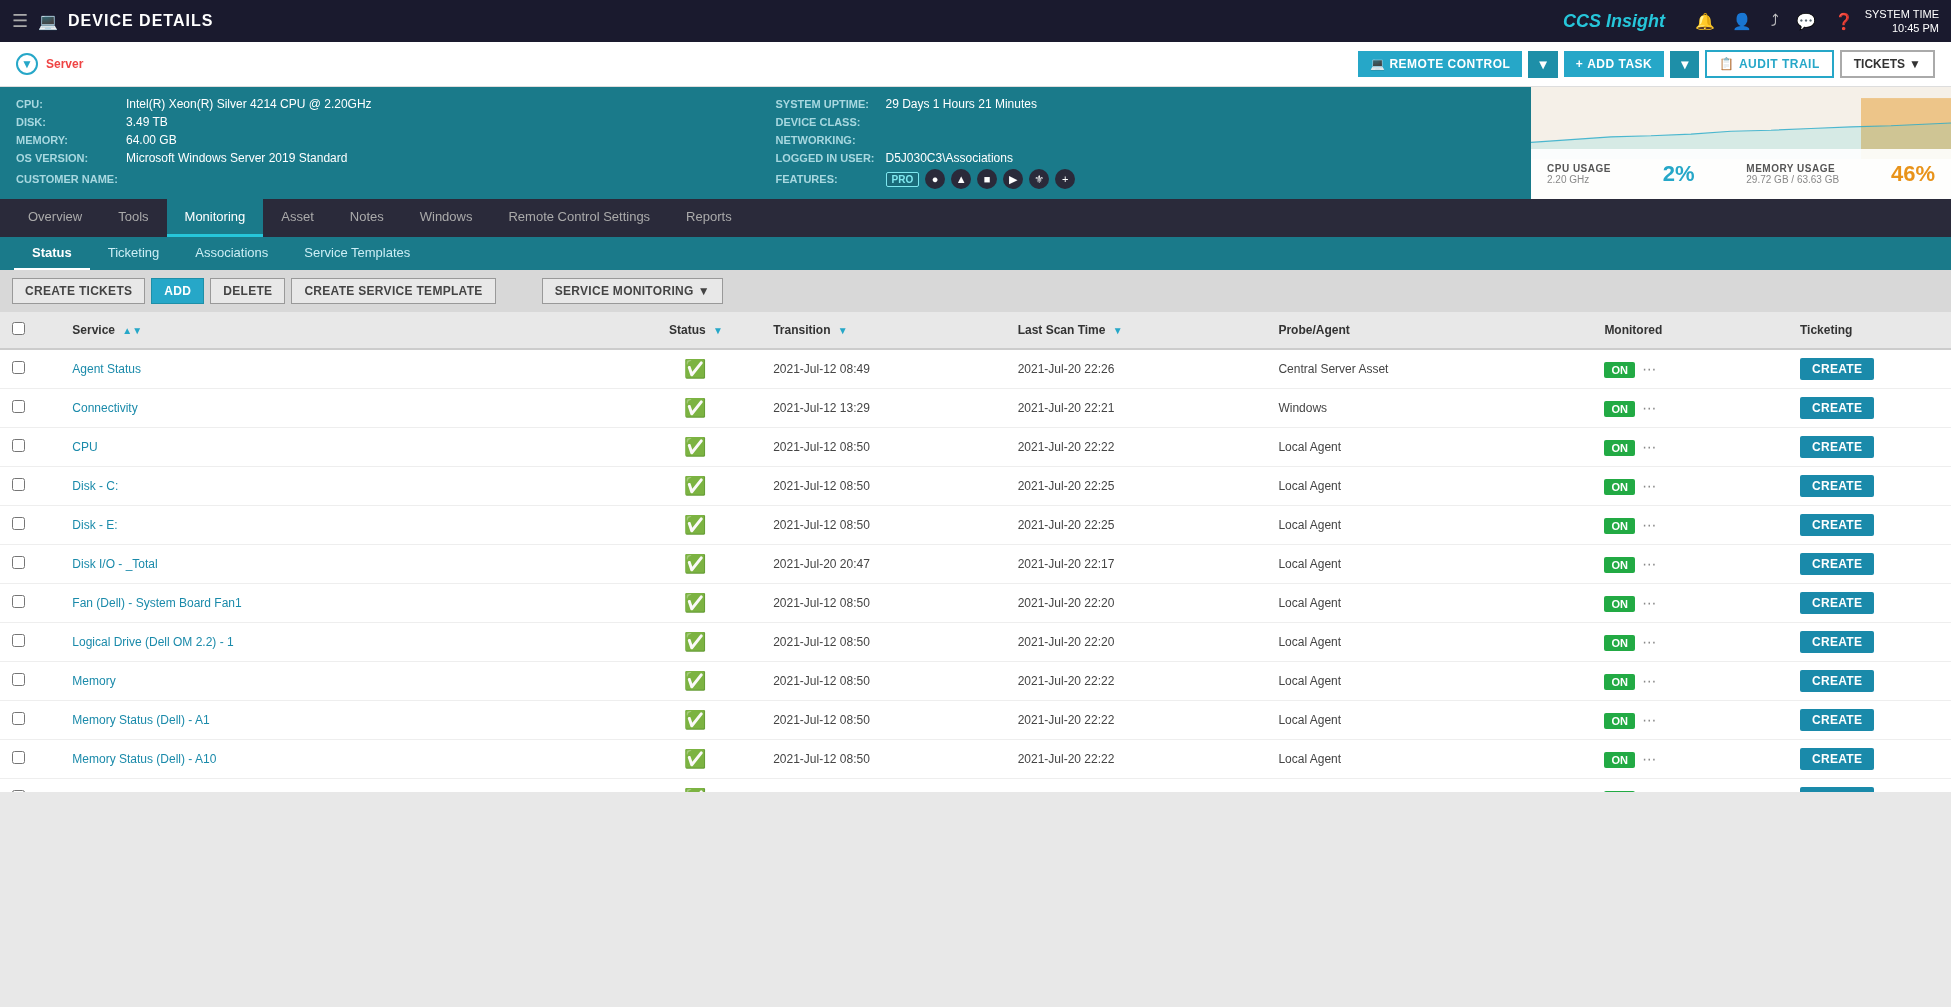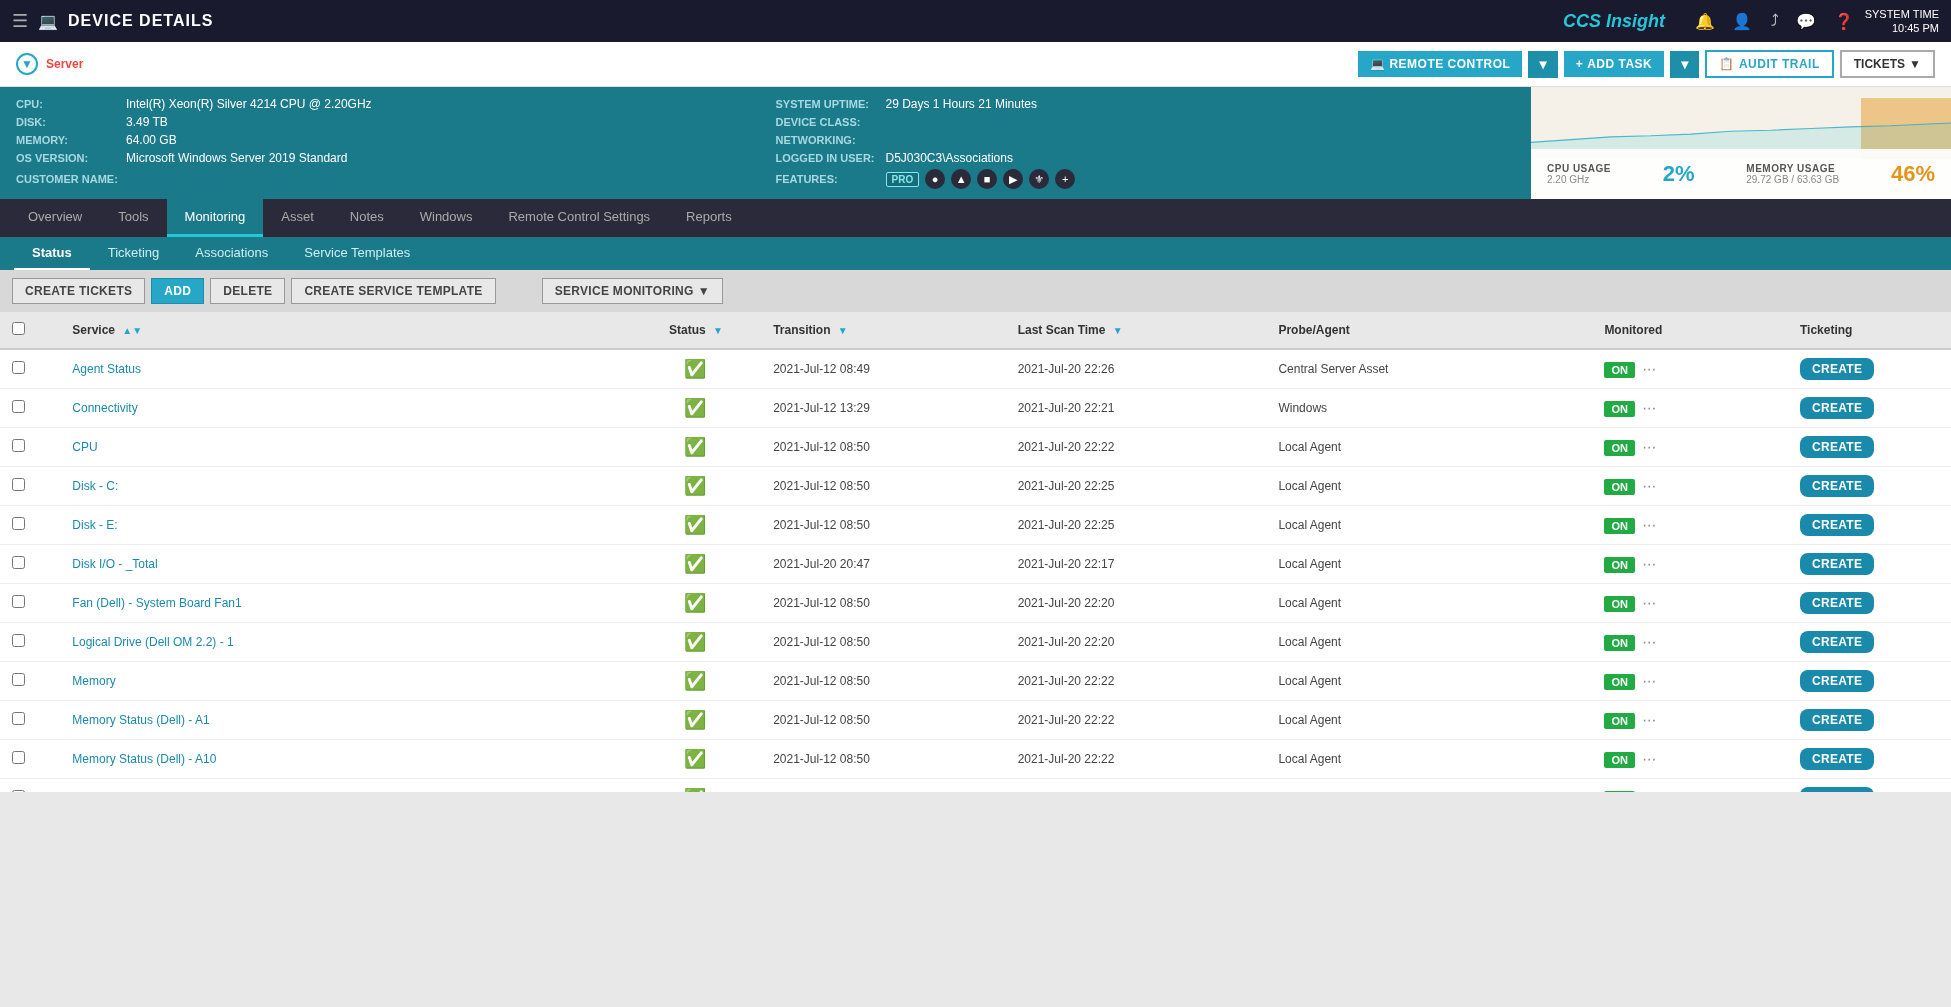--- a/index.html
+++ b/index.html
@@ -255,21 +255,21 @@
     }
     .monitored-dots { color: #888; font-size: 14px; margin-left: 4px; cursor: pointer; }
     .create-btn {
       background: #1a8aaa;
       color: #fff;
       border: none;
       padding: 4px 12px;
       font-size: 12px;
       font-weight: 600;
       cursor: pointer;
-      border-radius: 8px;
+      border-radius: 2px;
       letter-spacing: 0.3px;
     }
     .row-check { width: 30px; }
     .col-service { width: 350px; }
     .col-status { width: 80px; text-align: center; }
     .col-transition { width: 150px; }
     .col-lastscan { width: 160px; }
     .col-probe { width: 200px; }
     .col-monitored { width: 120px; }
     .col-ticketing { width: 100px; }

